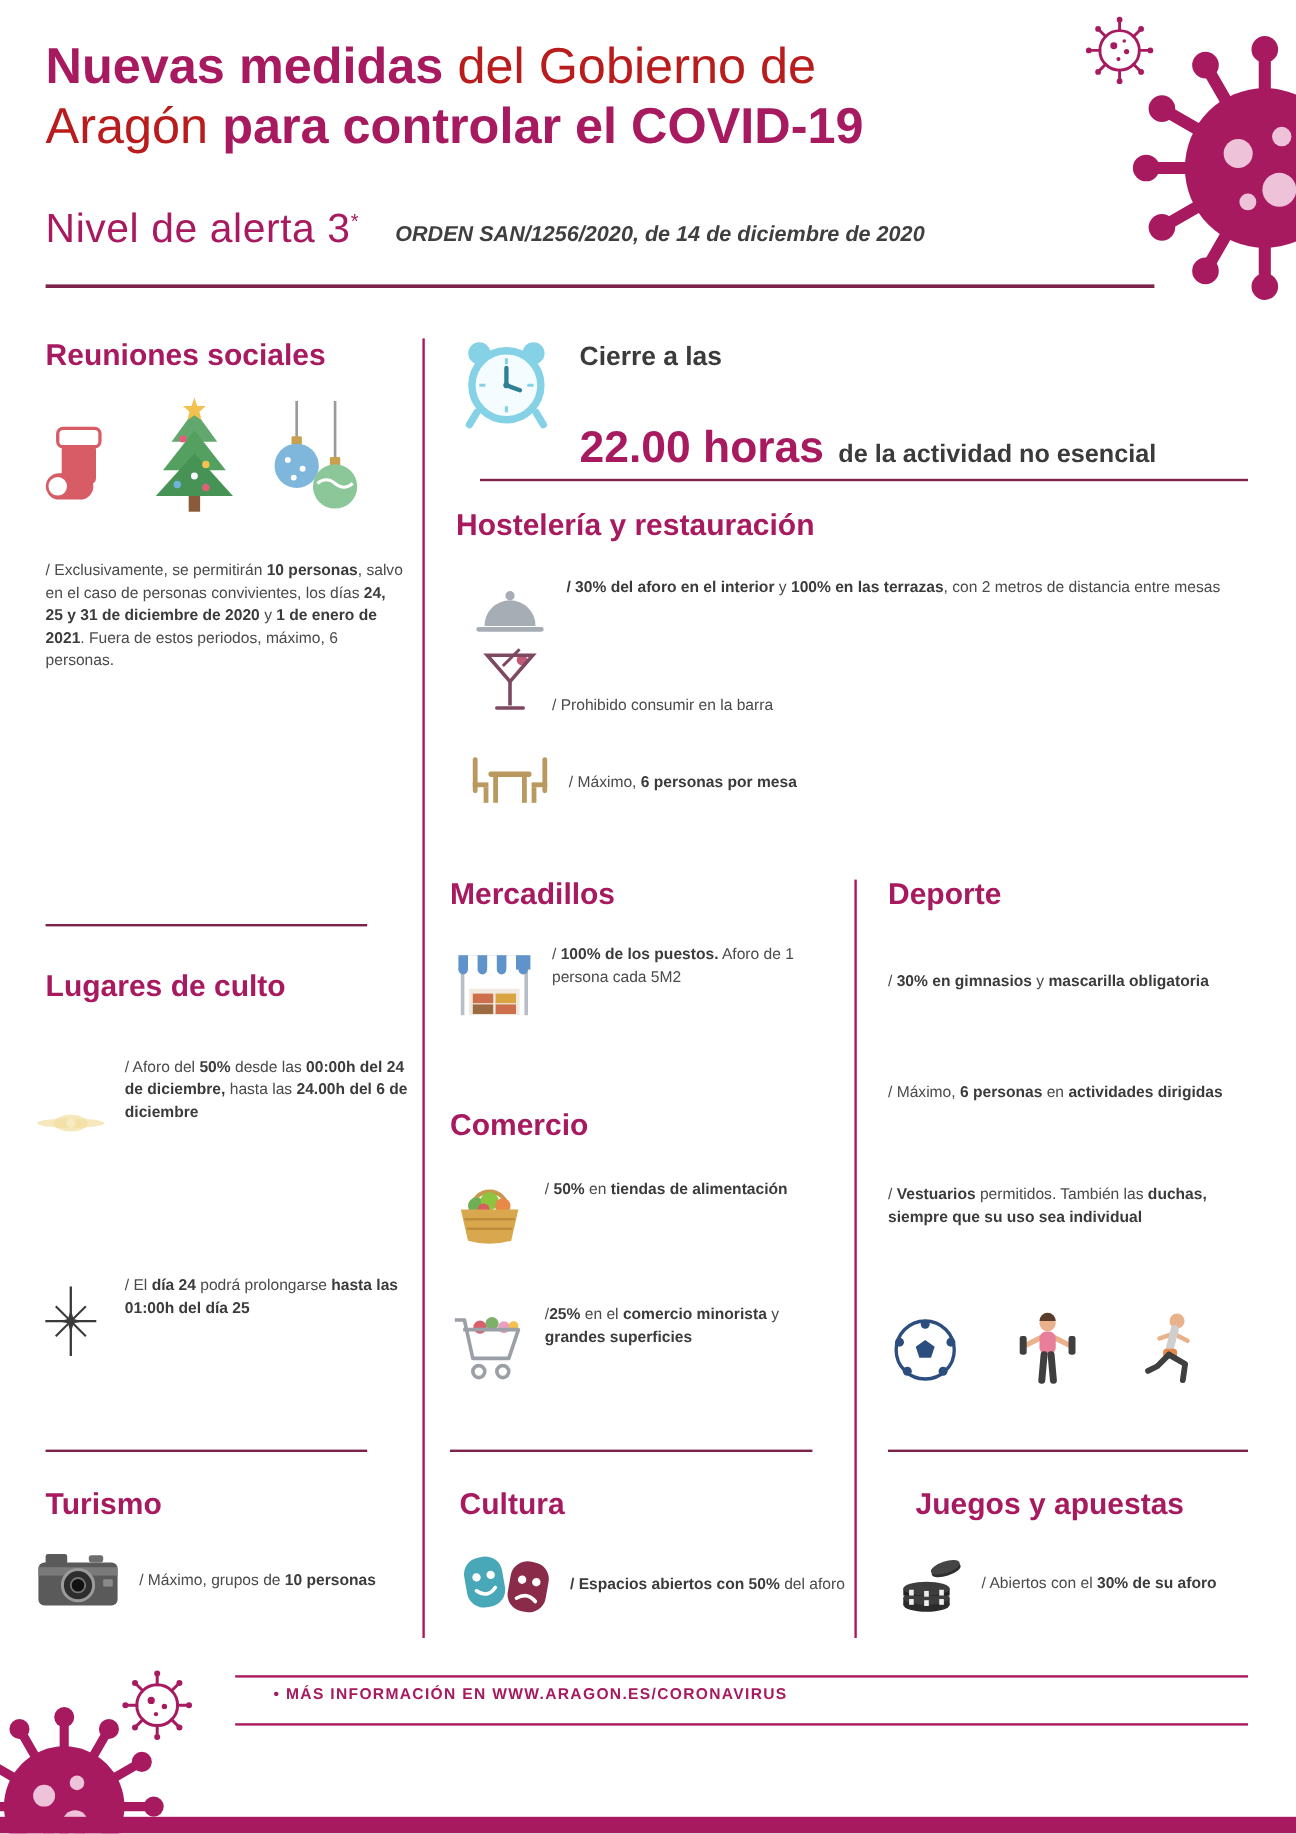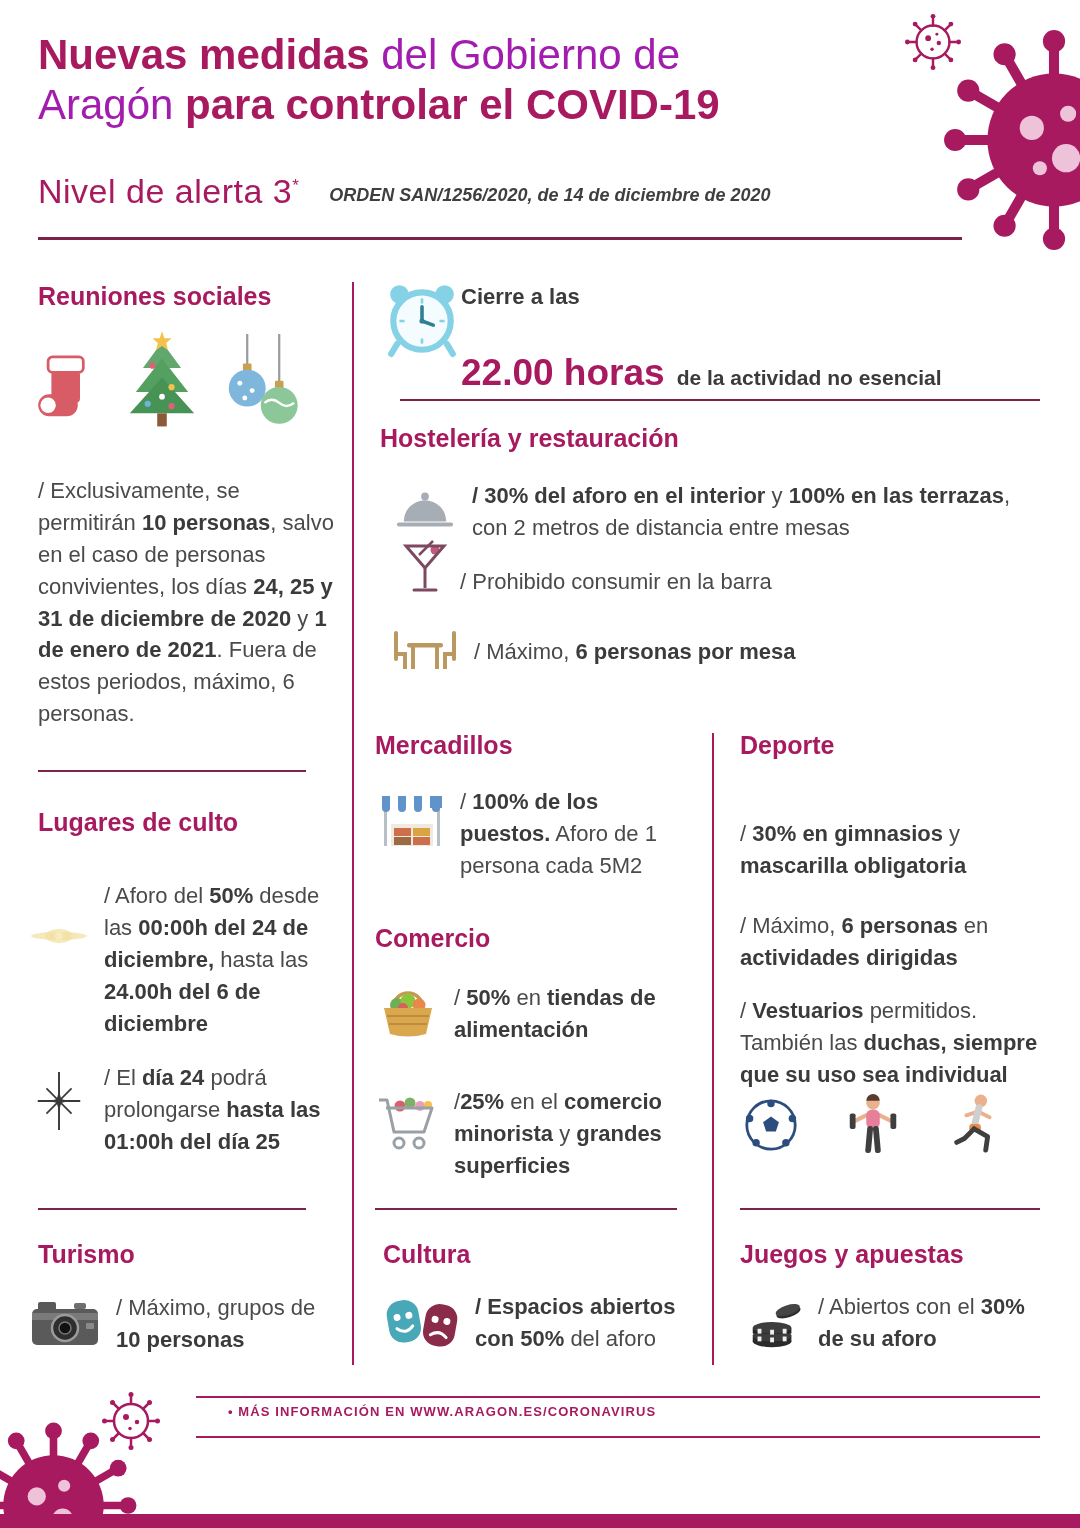--- a/index.html
+++ b/index.html
@@ -9,30 +9,30 @@
   }
   *{box-sizing:border-box;}
   body{margin:0;background:#dcdcdc;font-family:"Liberation Sans","DejaVu Sans",sans-serif;}
   .page{position:relative;width:1080px;height:1528px;margin:0 auto;background:#ffffff;overflow:hidden;color:var(--text);}
   .abs{position:absolute;}
 
   
   .title{left:38px;top:30px;width:820px;font-size:42px;line-height:1.2;font-weight:400;color:#575757;margin:0;}
   .title .b{font-weight:700;}
   .c-accent{color:var(--accent);}
-  .c-dark{color:#a21caf;}
+  .c-dark{color:#b91c1c;}
   .alert-row{left:38px;top:172px;display:flex;align-items:flex-end;gap:30px;}
   .alert{font-size:34px;color:var(--accent);font-weight:400;letter-spacing:.5px;}
   .alert sup{font-size:17px;}
   .order{font-size:18px;font-style:italic;font-weight:700;color:#3f3f3f;padding-bottom:5px;}
   .header-rule{left:38px;top:237px;width:924px;height:3px;background:var(--rule);}
 
   
   .h{font-size:25px;font-weight:700;color:var(--accent);}
-  .txt{font-size:22px;line-height:1.45;color:var(--text);}
+  .txt{font-size:13px;line-height:1.45;color:var(--text);}
   .txt .b{font-weight:700;color:#3b3b3b;}
   .row{display:flex;gap:14px;align-items:flex-start;}
   .ic{flex:0 0 auto;display:flex;justify-content:center;}
   .hline{height:2px;background:var(--rule);}
   .vline{width:2px;background:var(--accent);}
 
   
   .vline-main{left:352px;top:282px;height:1083px;}
   .vline-2{left:712px;top:733px;height:632px;}
   .hl-closure{left:400px;top:399px;width:640px;}
@@ -54,21 +54,21 @@
   .r-culto1 .txt{width:240px;}
   .r-culto2{left:28px;top:1062px;width:318px;}
   .r-culto2 .ic{width:62px;margin-top:8px;}
   .r-culto2 .txt{width:245px;}
   .h-turismo{left:38px;top:1240px;}
   .r-turismo{left:28px;top:1292px;width:318px;align-items:center;}
   .r-turismo .ic{width:74px;}
   .r-turismo .txt{width:225px;}
 
   
-  .closure{left:383px;top:280px;display:flex;align-items:flex-start;}
+  .closure{left:383px;top:280px;display:flex;gap:22px;align-items:flex-start;}
   .closure-l1{font-size:22px;font-weight:700;color:#3b3b3b;padding-top:4px;}
   .closure-l2{display:flex;align-items:baseline;gap:12px;margin-top:2px;}
   .closure-time{font-size:37px;font-weight:700;color:var(--accent);margin-top:40px;}
   .closure-scope{font-size:21px;font-weight:700;color:#3b3b3b;}
 
   
   .h-host{left:380px;top:424px;}
   .r-host1{left:396px;top:480px;width:652px;gap:18px;}
   .r-host1 .ic{width:58px;margin-top:6px;}
   .r-host1 .txt{width:575px;}
@@ -93,21 +93,21 @@
   .r-cult{left:378px;top:1291px;width:332px;align-items:center;justify-content:flex-end;}
   .r-cult .ic{width:78px;}
   .r-cult .txt{width:235px;}
 
   
   .h-dep{left:740px;top:731px;}
   .t-dep1{left:740px;top:796px;width:298px;}
   .t-dep2{left:740px;top:888px;width:298px;}
   .t-dep3{left:740px;top:973px;width:304px;}
   .dep-icons{left:744px;top:1092px;display:flex;gap:44px;align-items:center;}
-  .h-jue{left:740px;top:1240px;}
+  .h-jue{left:763px;top:1240px;}
   .r-jue{left:744px;top:1291px;width:302px;align-items:center;}
   .r-jue .ic{width:60px;}
   .r-jue .txt{width:225px;}
 
   
   .footer-text{left:228px;top:1404px;font-size:13px;letter-spacing:1.1px;color:var(--accent);font-weight:600;}
   .footer-text .link{font-weight:700;}
   .logo{left:878px;top:1440px;display:flex;gap:10px;align-items:center;}
   .logo-text{font-size:20px;font-weight:700;color:#333;line-height:1.08;letter-spacing:.5px;}
   .bottom-bar{left:0;top:1514px;width:1080px;height:14px;background:var(--accent);}

